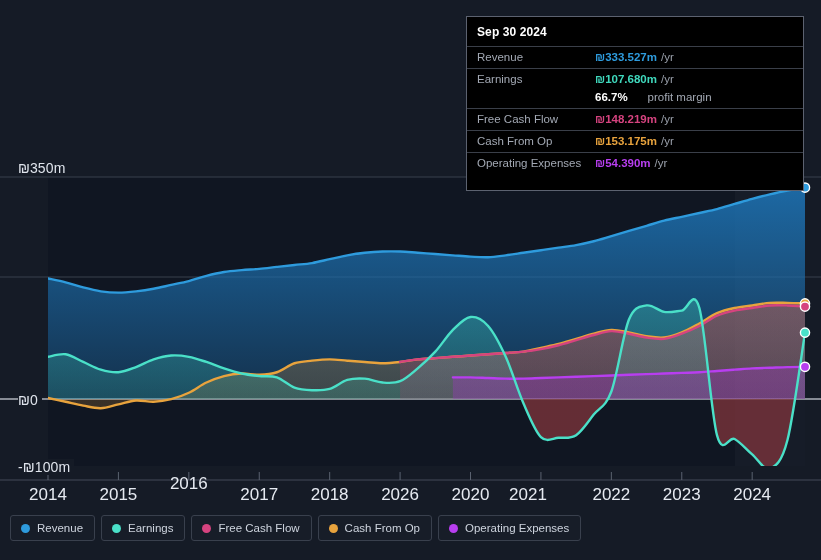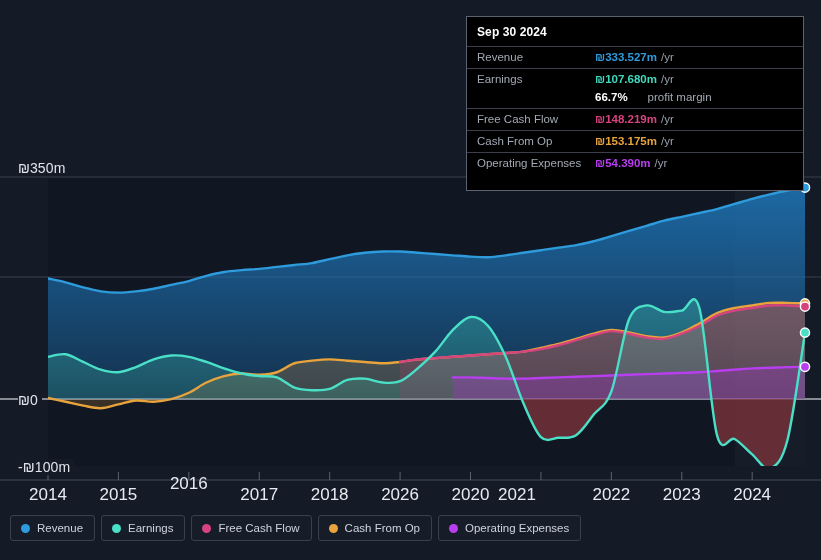--- a/index.html
+++ b/index.html
@@ -143,21 +143,21 @@
   <div class="ylab" style="left:18px;top:459px;">-₪100m</div>
 
   <div id="xlabels">
       <div class="xlab" style="left: 48px; top: 485px;">2014</div>
       <div class="xlab" style="left: 118.419px; top: 485px;">2015</div>
       <div class="xlab" style="left: 188.837px; top: 474px;">2016</div>
       <div class="xlab" style="left: 259.256px; top: 485px;">2017</div>
       <div class="xlab" style="left: 329.674px; top: 485px;">2018</div>
       <div class="xlab" style="left: 400.093px; top: 485px;">2026</div>
       <div class="xlab" style="left: 470.512px; top: 485px;">2020</div>
-      <div class="xlab" style="left: 517px; top: 485px;">2021</div>
+      <div class="xlab" style="left: 528px; top: 485px;">2021</div>
       <div class="xlab" style="left: 611.349px; top: 485px;">2022</div>
       <div class="xlab" style="left: 681.767px; top: 485px;">2023</div>
       <div class="xlab" style="left: 752.186px; top: 485px;">2024</div>
     </div>
 
   <div id="tooltip">
     <div class="tt-date">Sep 30 2024</div>
     <div id="tt-rows">
         <div class="tt-row">
           <div class="tt-label">Revenue</div>

